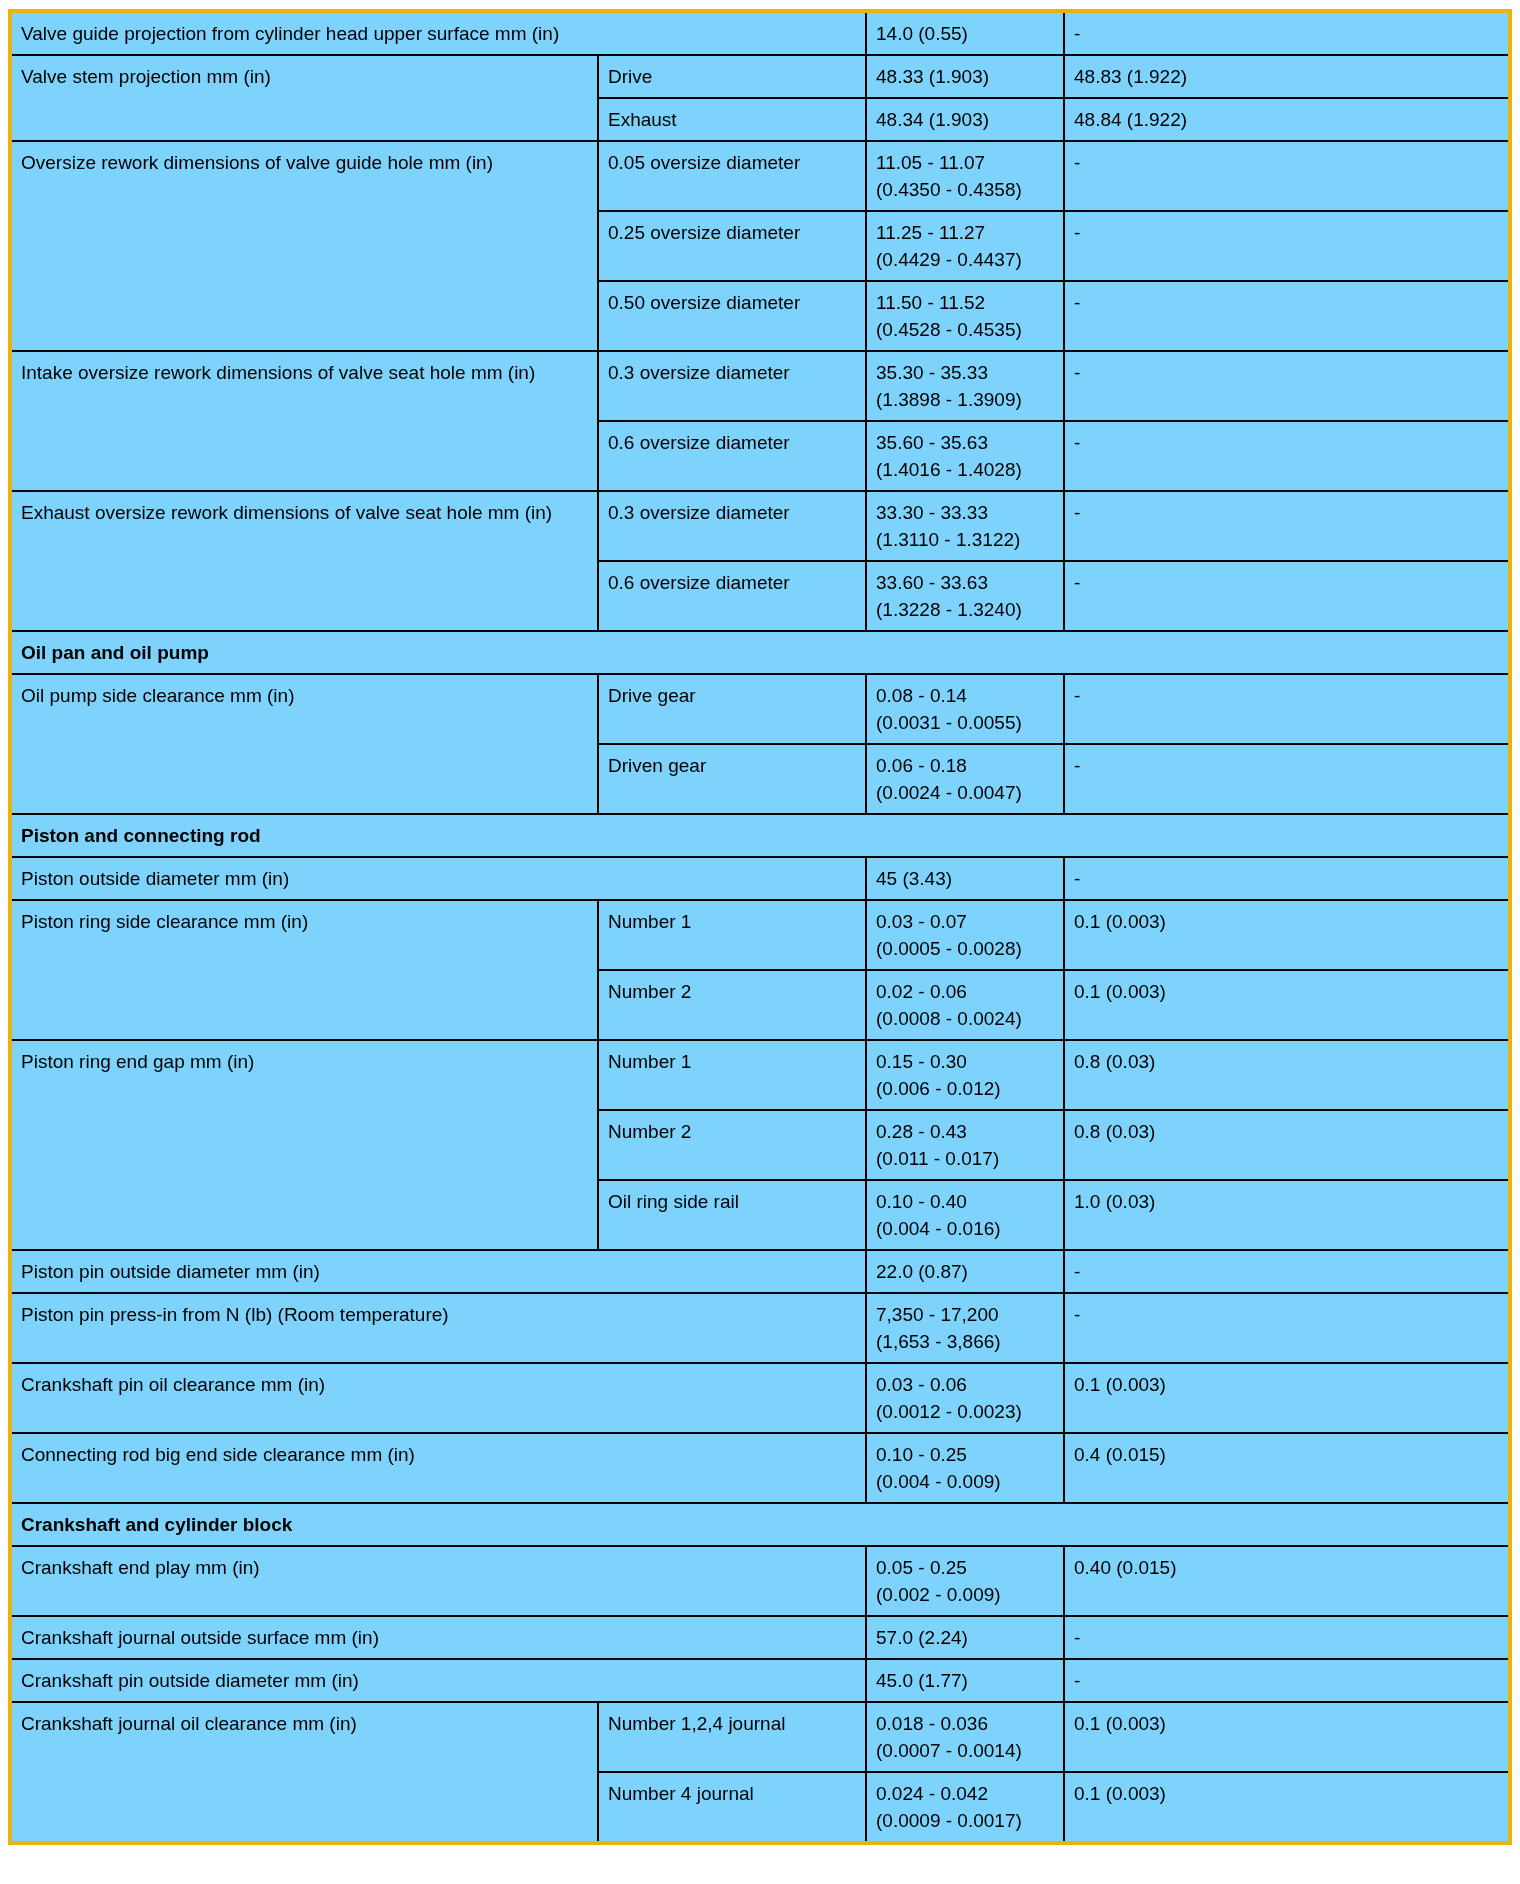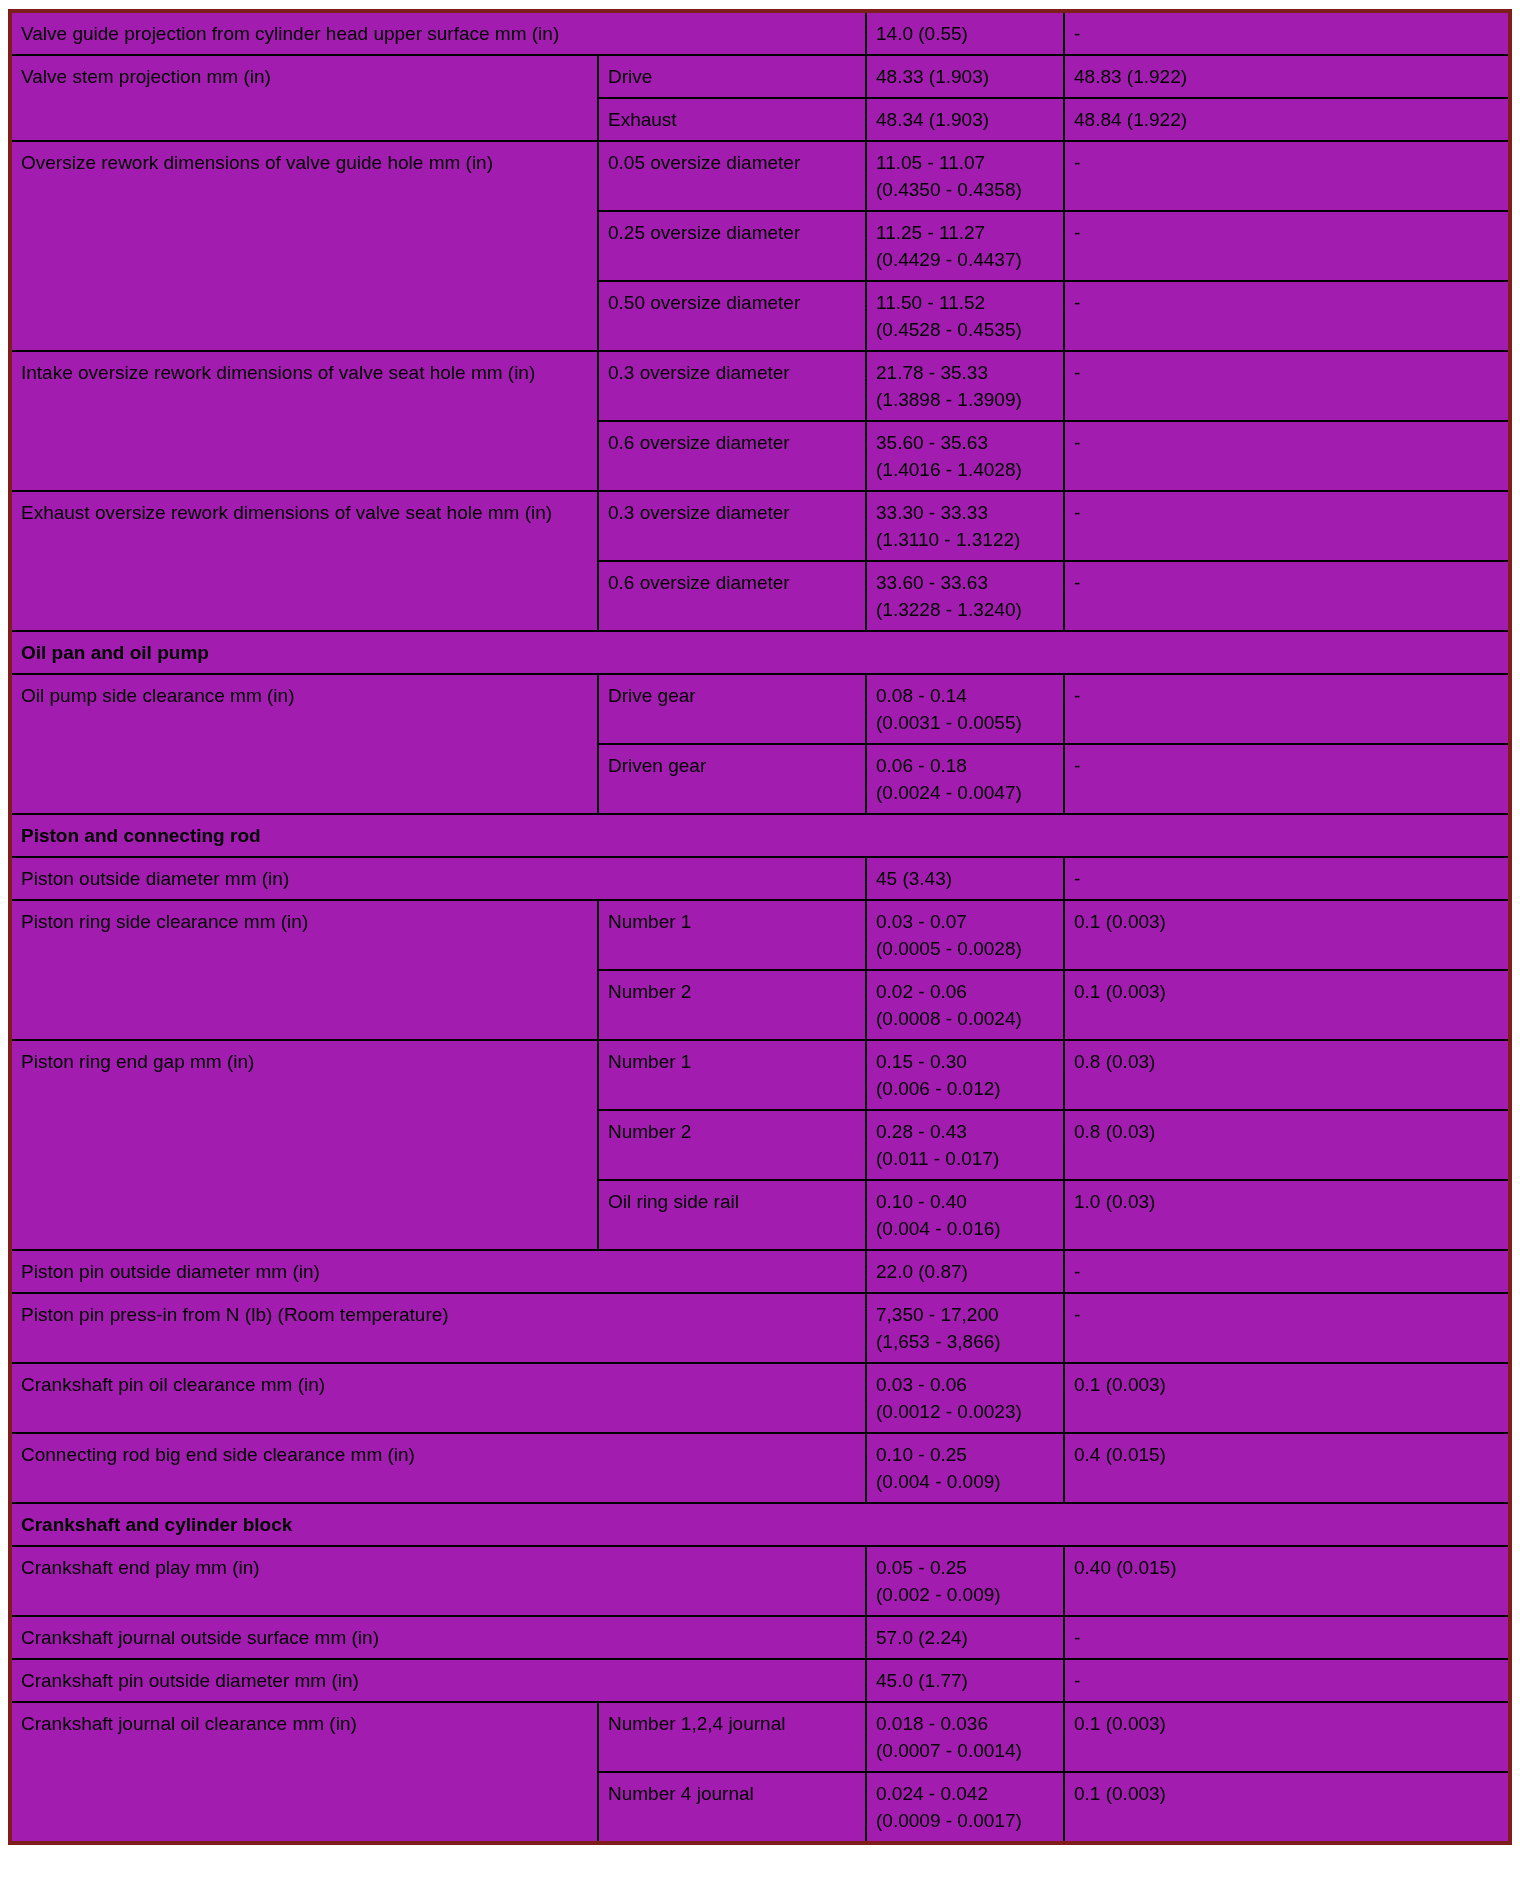--- a/index.html
+++ b/index.html
@@ -12,22 +12,22 @@
     min-height: 1884px;
     box-sizing: border-box;
     padding: 9px 8px;
     font-family: "Liberation Sans", sans-serif;
     color: #000000;
   }
   table.spec-table {
     border-collapse: collapse;
     table-layout: fixed;
     width: 1504px;
-    border: 4px solid #7f1d1d;
-    background: #a21caf;
+    border: 4px solid #eab308;
+    background: #7dd3fc;
   }
   table.spec-table td {
     border: 2px solid #000000;
     padding: 7px 9px;
     font-size: 19px;
     line-height: 27px;
     vertical-align: top;
     white-space: pre-line;
     word-wrap: break-word;
     color: #000000;
@@ -79,21 +79,21 @@
         </tr>
         <tr>
           <td>0.50 oversize diameter</td>
           <td>11.50 - 11.52
 (0.4528 - 0.4535)</td>
           <td>-</td>
         </tr>
         <tr>
           <td rowspan="2">Intake oversize rework dimensions of valve seat hole mm (in)</td>
           <td>0.3 oversize diameter</td>
-          <td>21.78 - 35.33
+          <td>35.30 - 35.33
 (1.3898 - 1.3909)</td>
           <td>-</td>
         </tr>
         <tr>
           <td>0.6 oversize diameter</td>
           <td>35.60 - 35.63
 (1.4016 - 1.4028)</td>
           <td>-</td>
         </tr>
         <tr>

